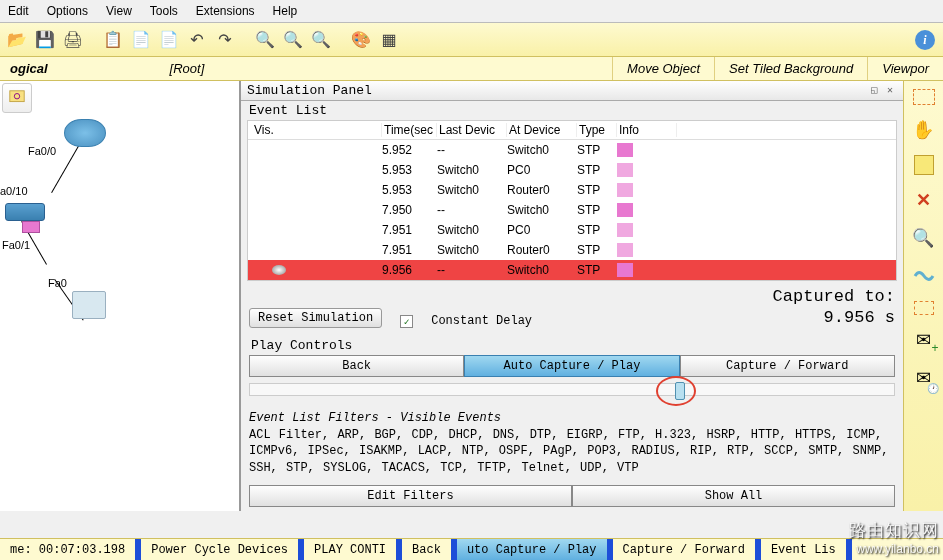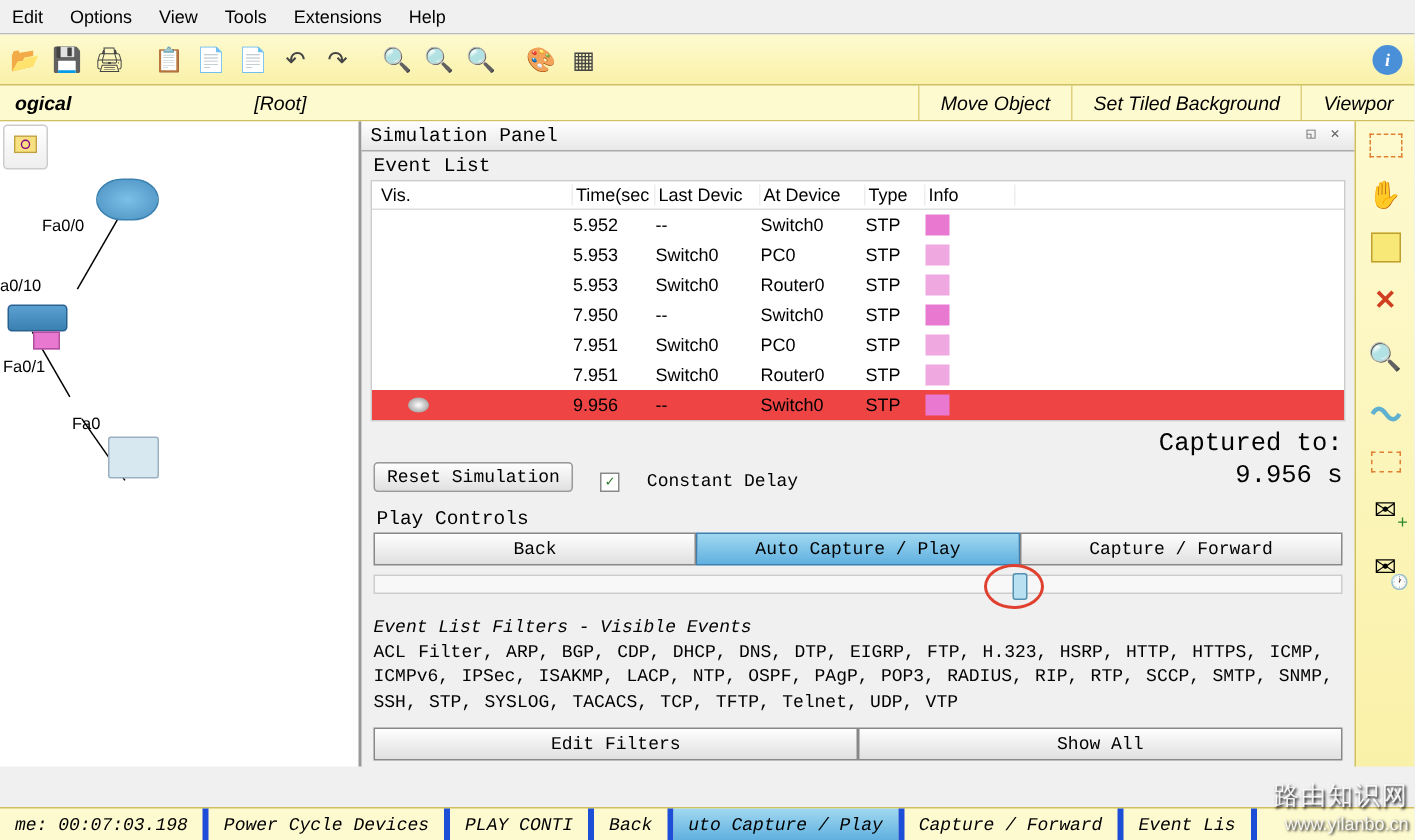--- a/index.html
+++ b/index.html
@@ -51,21 +51,21 @@
 .slider-thumb { position: absolute; left: 66%; top: -2px; width: 10px; height: 18px; background: #b8e0f0; border: 1px solid #5090b0; border-radius: 2px; }
 .circle-ann { position: absolute; left: 63%; top: -8px; width: 40px; height: 30px; border: 2px solid #e04030; border-radius: 50%; }
 .filter-blk { margin: 8px 8px 4px; font-size: 12px; line-height: 1.4; }
 .filter-title { font-family: "Courier New", monospace; font-style: italic; }
 .filter-list { font-family: "Courier New", monospace; word-spacing: 1px; }
 .filter-btns { display: flex; margin: 4px 8px; gap: 0; }
 .filter-btns .fbtn { flex: 1; text-align: center; border: 1px solid #888; padding: 3px 0; background: linear-gradient(#fefefe,#e0e0e0); font-family: "Courier New", monospace; }
 .right-tools { width: 40px; background: linear-gradient(#fefad0,#f9f1a8); border-left: 1px solid #d0c060; display: flex; flex-direction: column; align-items: center; gap: 12px; padding-top: 8px; }
 .rt-ico { width: 26px; height: 26px; display: flex; align-items: center; justify-content: center; font-size: 18px; }
 .statusbar { position: absolute; bottom: 0; left: 0; right: 0; height: 22px; background: #fefad0; border-top: 1px solid #d0c060; display: flex; align-items: center; font-family: "Courier New", monospace; font-size: 12px; }
-.statusbar > div { padding: 0 10px; border-right: 4px solid #1d4ed8; height: 100%; display: flex; align-items: center; white-space: nowrap; font-style: italic; }
+.statusbar > div { padding: 0 10px; border-right: 6px solid #1d4ed8; height: 100%; display: flex; align-items: center; white-space: nowrap; }
 .statusbar .play-tab { background: linear-gradient(#a0d8f0,#60b0e0); }
 .watermark { position: absolute; right: 4px; bottom: 4px; text-align: right; color: rgba(255,255,255,0.9); text-shadow: 1px 1px 2px #000; font-size: 12px; z-index: 10; }
 .watermark .wm1 { font-size: 17px; letter-spacing: 1px; }
 </style>
 </head>
 <body>
 
 <div class="menubar">
   <span>Edit</span>
   <span>Options</span>

